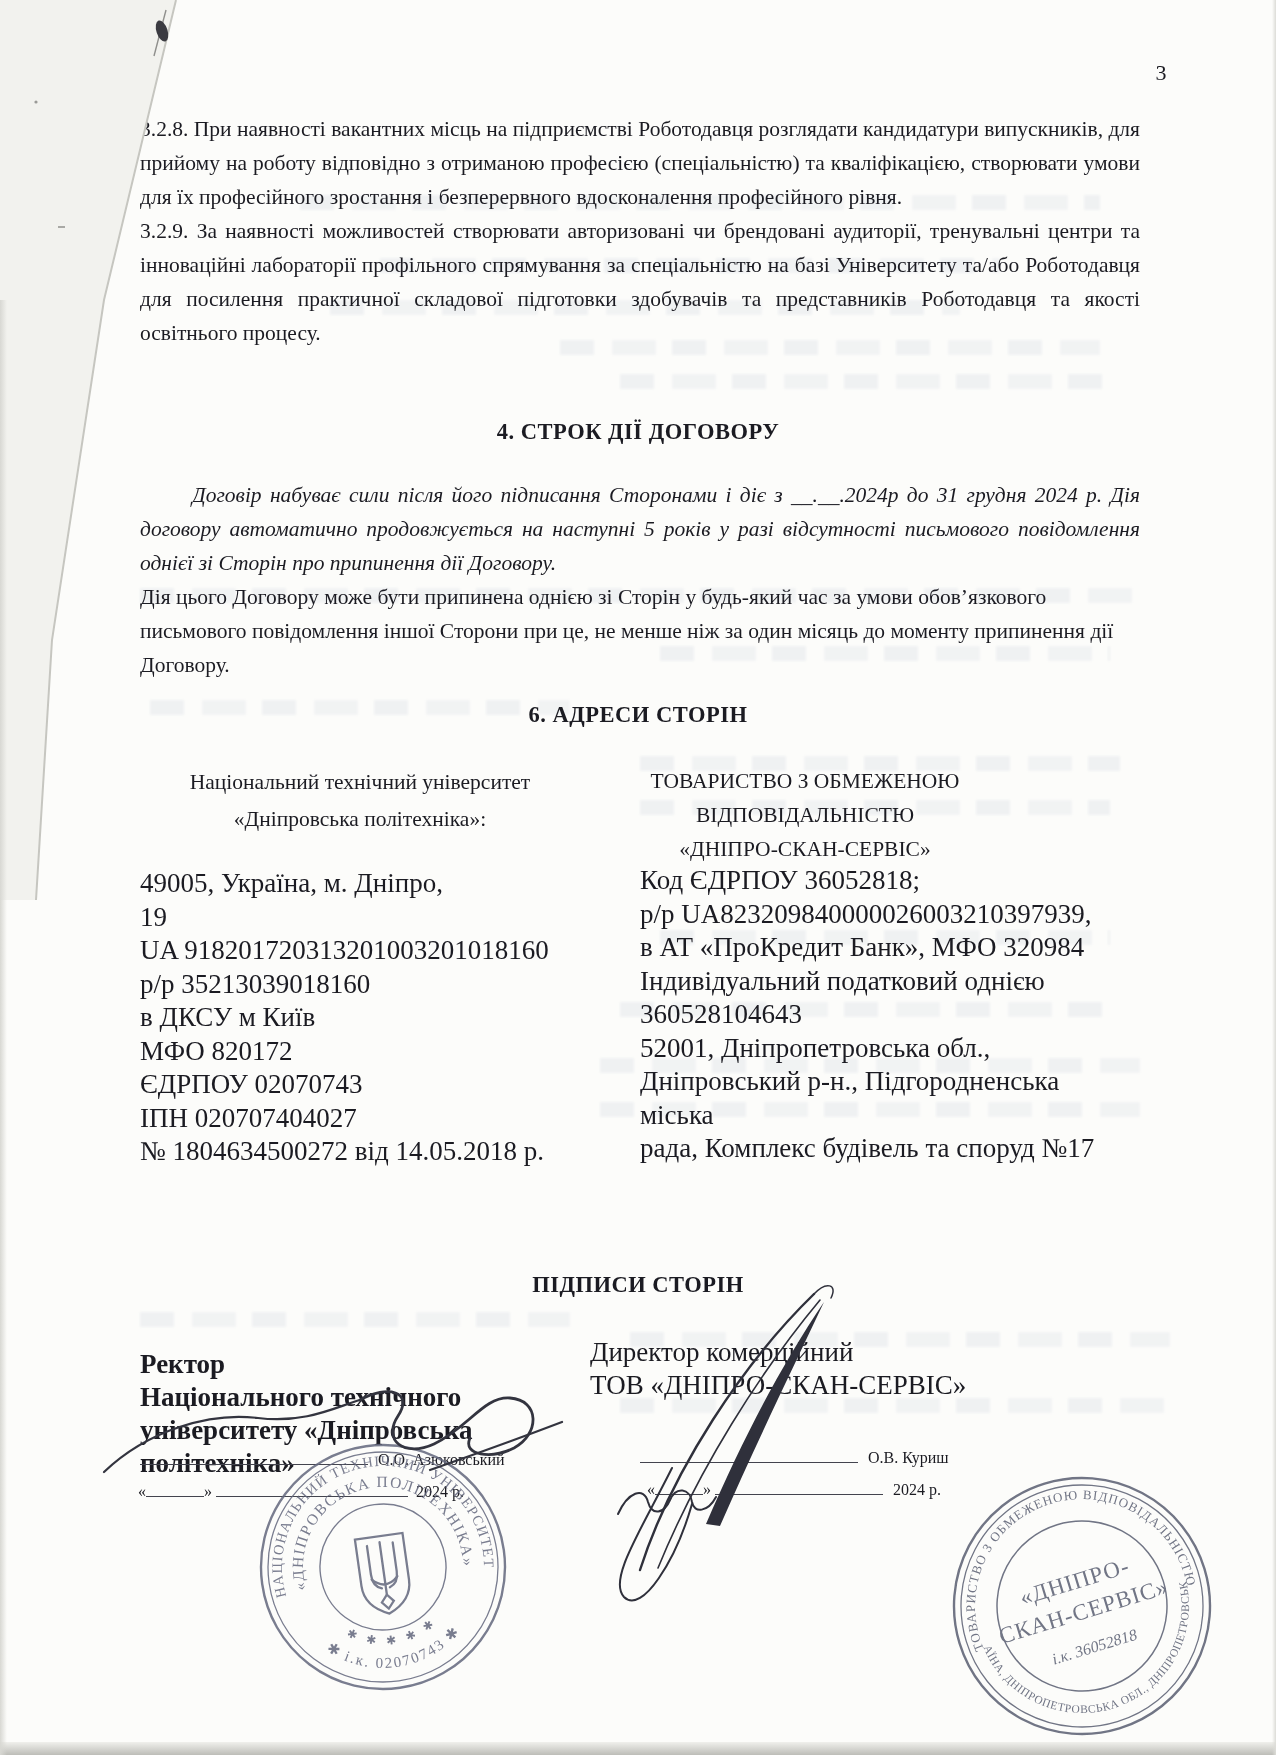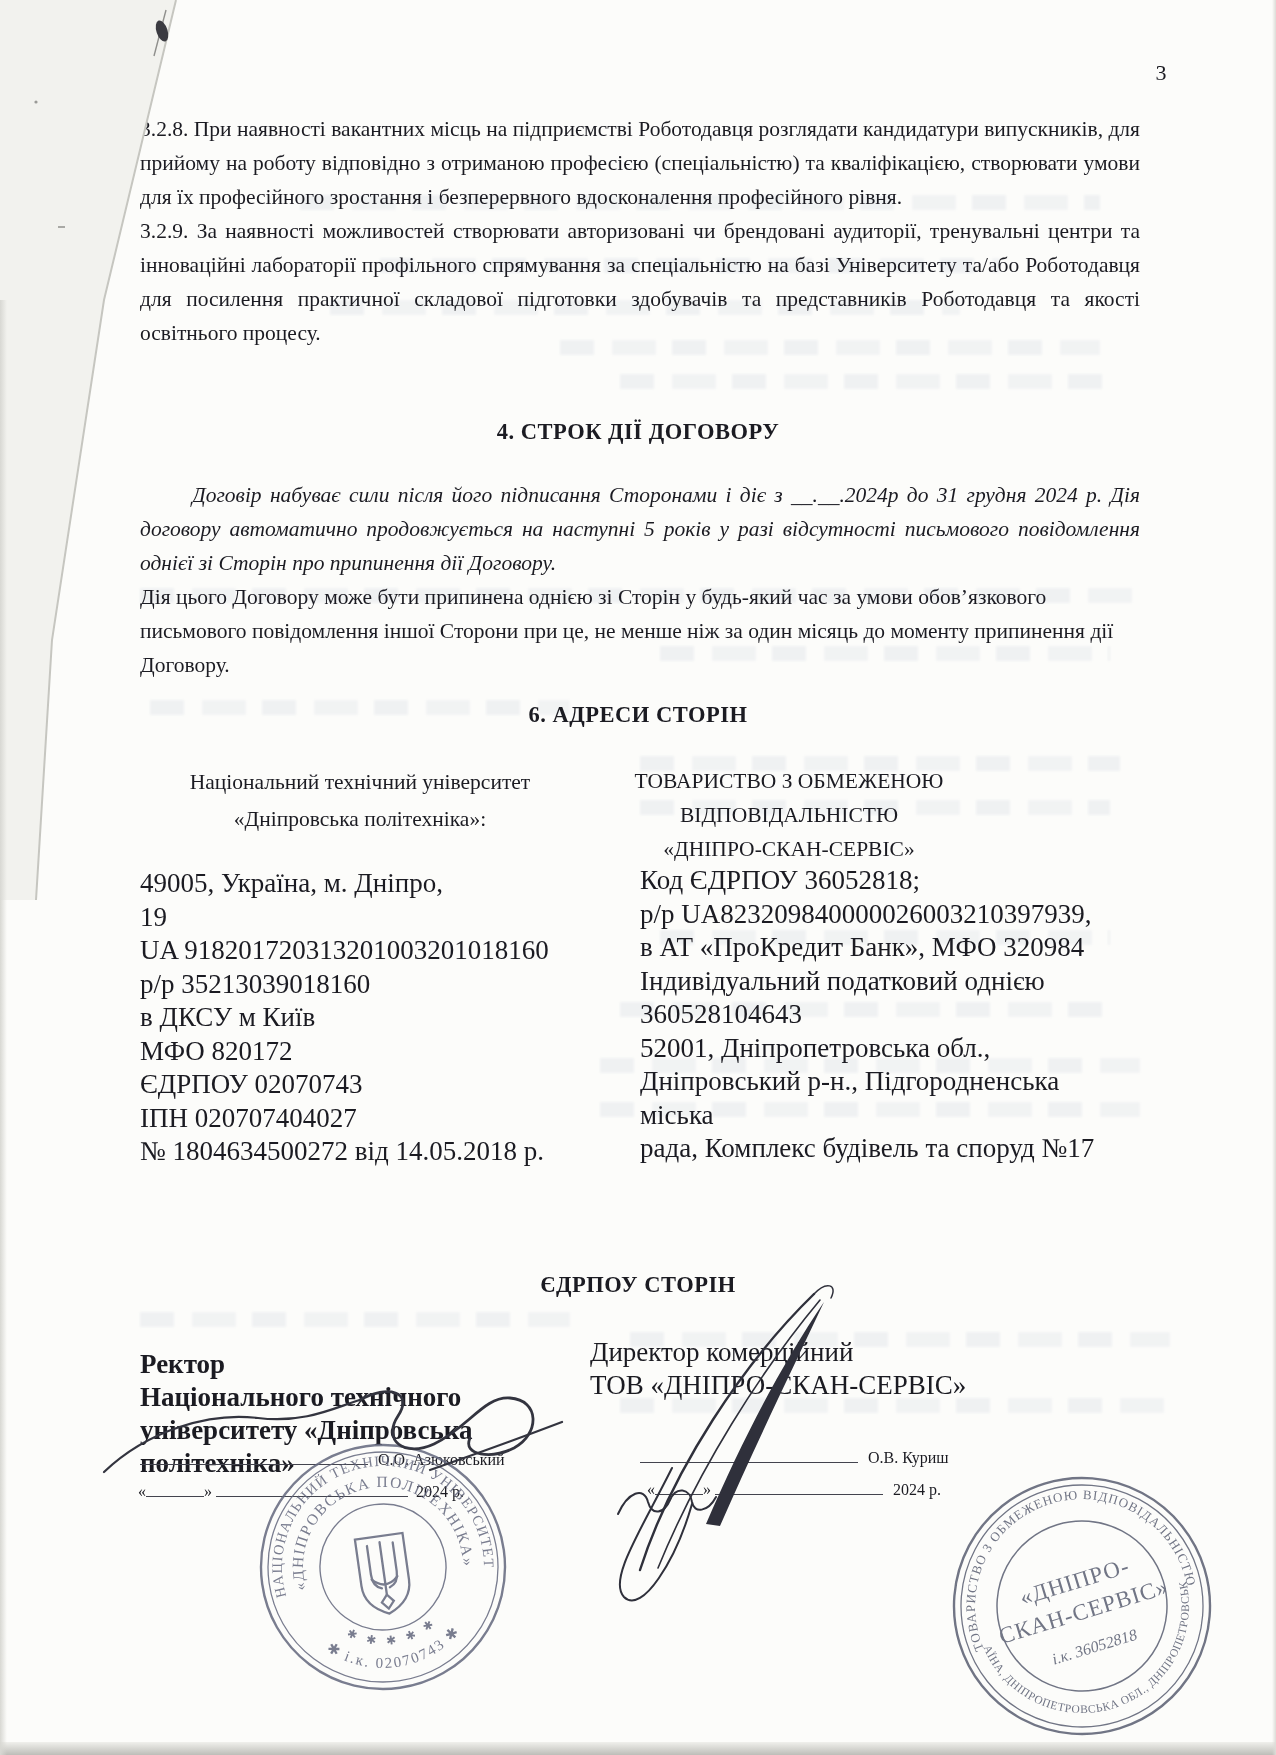--- a/index.html
+++ b/index.html
@@ -80,37 +80,37 @@
     <div>19</div>
     <div>UA 918201720313201003201018160</div>
     <div>р/р 35213039018160</div>
     <div>в  ДКСУ м Київ</div>
     <div>МФО 820172</div>
     <div>ЄДРПОУ  02070743</div>
     <div>ІПН 020707404027</div>
     <div>№ 1804634500272 від 14.05.2018 р.</div>
   </div>
 
-  <div class="abs addr-title" style="left:624px;top:764px;width:330px;line-height:34px;">
+  <div class="abs addr-title" style="left:640px;top:764px;width:330px;line-height:34px;">
     <div>ТОВАРИСТВО З ОБМЕЖЕНОЮ</div>
     <div>ВІДПОВІДАЛЬНІСТЮ</div>
     <div>«ДНІПРО-СКАН-СЕРВІС»</div>
   </div>
   <div class="abs addr" style="left:640px;top:864px;width:490px;">
     <div>Код ЄДРПОУ  36052818;</div>
     <div>р/р UA823209840000026003210397939,</div>
     <div>в АТ «ПроКредит Банк», МФО 320984</div>
     <div>Індивідуальний податковий однією</div>
     <div>360528104643</div>
     <div>52001, Дніпропетровська обл.,</div>
     <div>Дніпровський р-н., Підгородненська міська</div>
     <div>рада, Комплекс будівель та споруд №17</div>
   </div>
 
-  <div class="abs heading" style="top:1272px;">ЄДРПОУ СТОРІН</div>
+  <div class="abs heading" style="top:1272px;">ПІДПИСИ СТОРІН</div>
 
   <div class="abs addr" style="left:140px;top:1348px;width:470px;line-height:33px;font-weight:bold;">
     <div>Ректор</div>
     <div>Національного технічного</div>
     <div>університету «Дніпровська політехніка»</div>
   </div>
   <div class="abs addr" style="left:590px;top:1336px;width:560px;line-height:33px;">
     <div>Директор комерційний</div>
     <div>ТОВ «ДНІПРО-СКАН-СЕРВІС»</div>
   </div>

